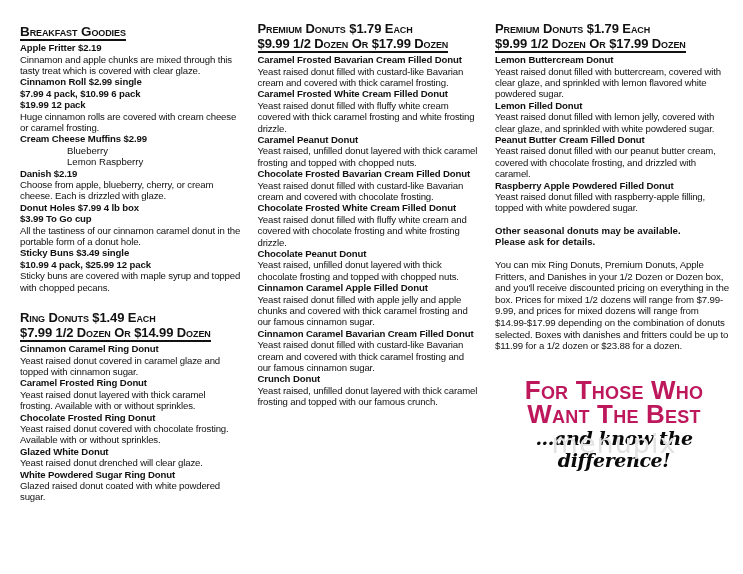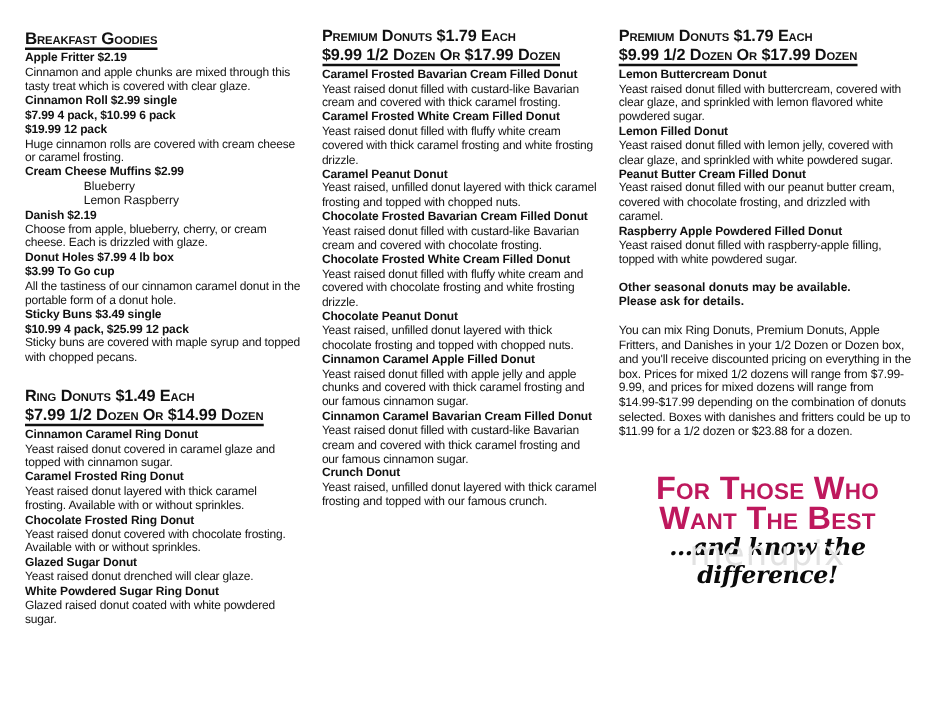--- a/index.html
+++ b/index.html
@@ -194,21 +194,21 @@
     </div>
     <div>
       <div class="item-name">Caramel Frosted Ring Donut</div>
       <div class="item-desc">Yeast raised donut layered with thick caramel frosting. Available with or without sprinkles.</div>
     </div>
     <div>
       <div class="item-name">Chocolate Frosted Ring Donut</div>
       <div class="item-desc">Yeast raised donut covered with chocolate frosting. Available with or without sprinkles.</div>
     </div>
     <div>
-      <div class="item-name">Glazed Sugar Donut</div>
+      <div class="item-name">Glazed White Donut</div>
       <div class="item-desc">Yeast raised donut drenched will clear glaze.</div>
     </div>
     <div>
       <div class="item-name">White Powdered Sugar Ring Donut</div>
       <div class="item-desc">Glazed raised donut coated with white powdered sugar.</div>
     </div>
 
   </div>
 
   <div class="col col-2">

